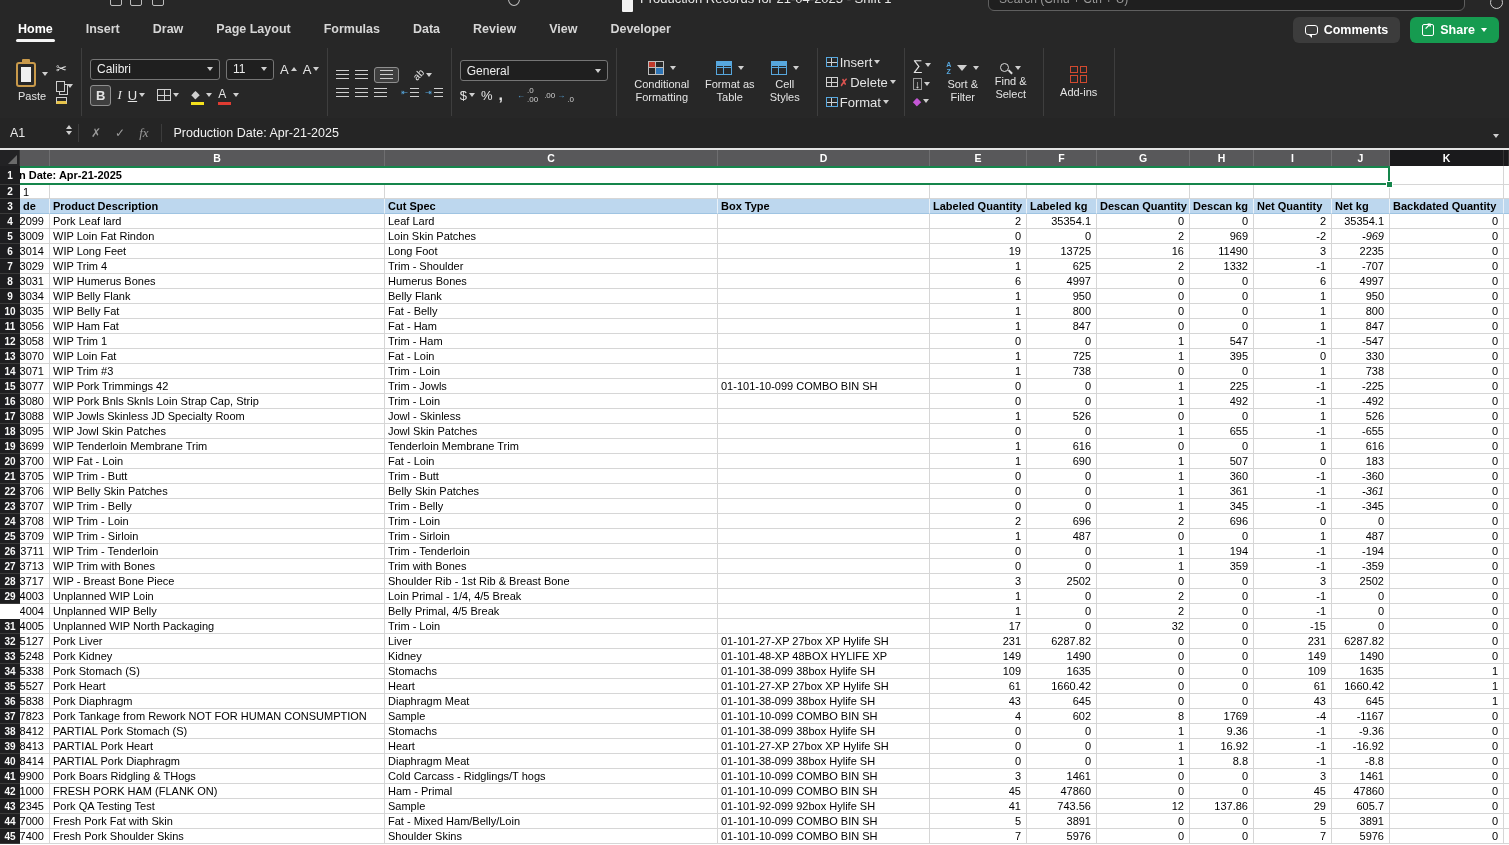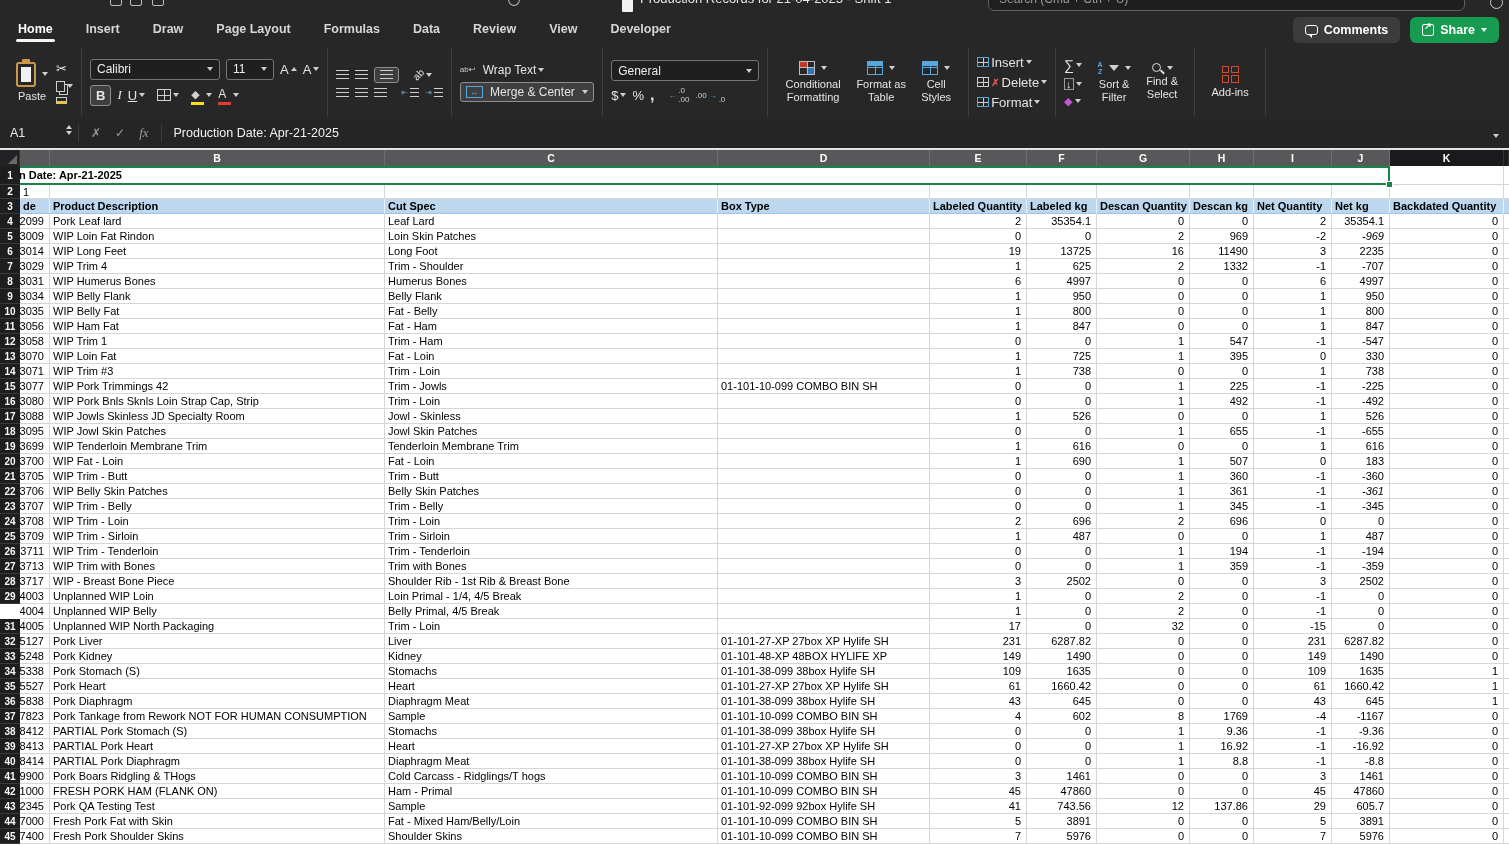--- a/index.html
+++ b/index.html
@@ -231,26 +231,20 @@
               <span class="lines" style="width:9px"></span>
             </span>
           <span class="rbtn">
               <span class="small8 blue">⇥</span>
               <span class="lines" style="width:9px"></span>
             </span>
         </div>
       </div>
     </div>
 
-    <div class="group">
-      <div class="gcol">
-        <span class="rbtn" style="font-size:12px"><span class="small8">ab↩</span>&nbsp;<span>Wrap Text</span><span class="chev"></span></span>
-        <span class="rbtn boxed" style="font-size:12px"><span class="ico-merge">↔</span>&nbsp;<span>Merge &amp; Center</span>&nbsp;<span class="chev"></span></span>
-      </div>
-    </div>
 
     <div class="group">
       <div class="gcol">
         <span class="combo" style="width:148px">
             <span>General</span>
             <span class="chev"></span>
           </span>
         <div class="grow">
           <span class="rbtn">
               <span>$</span>

